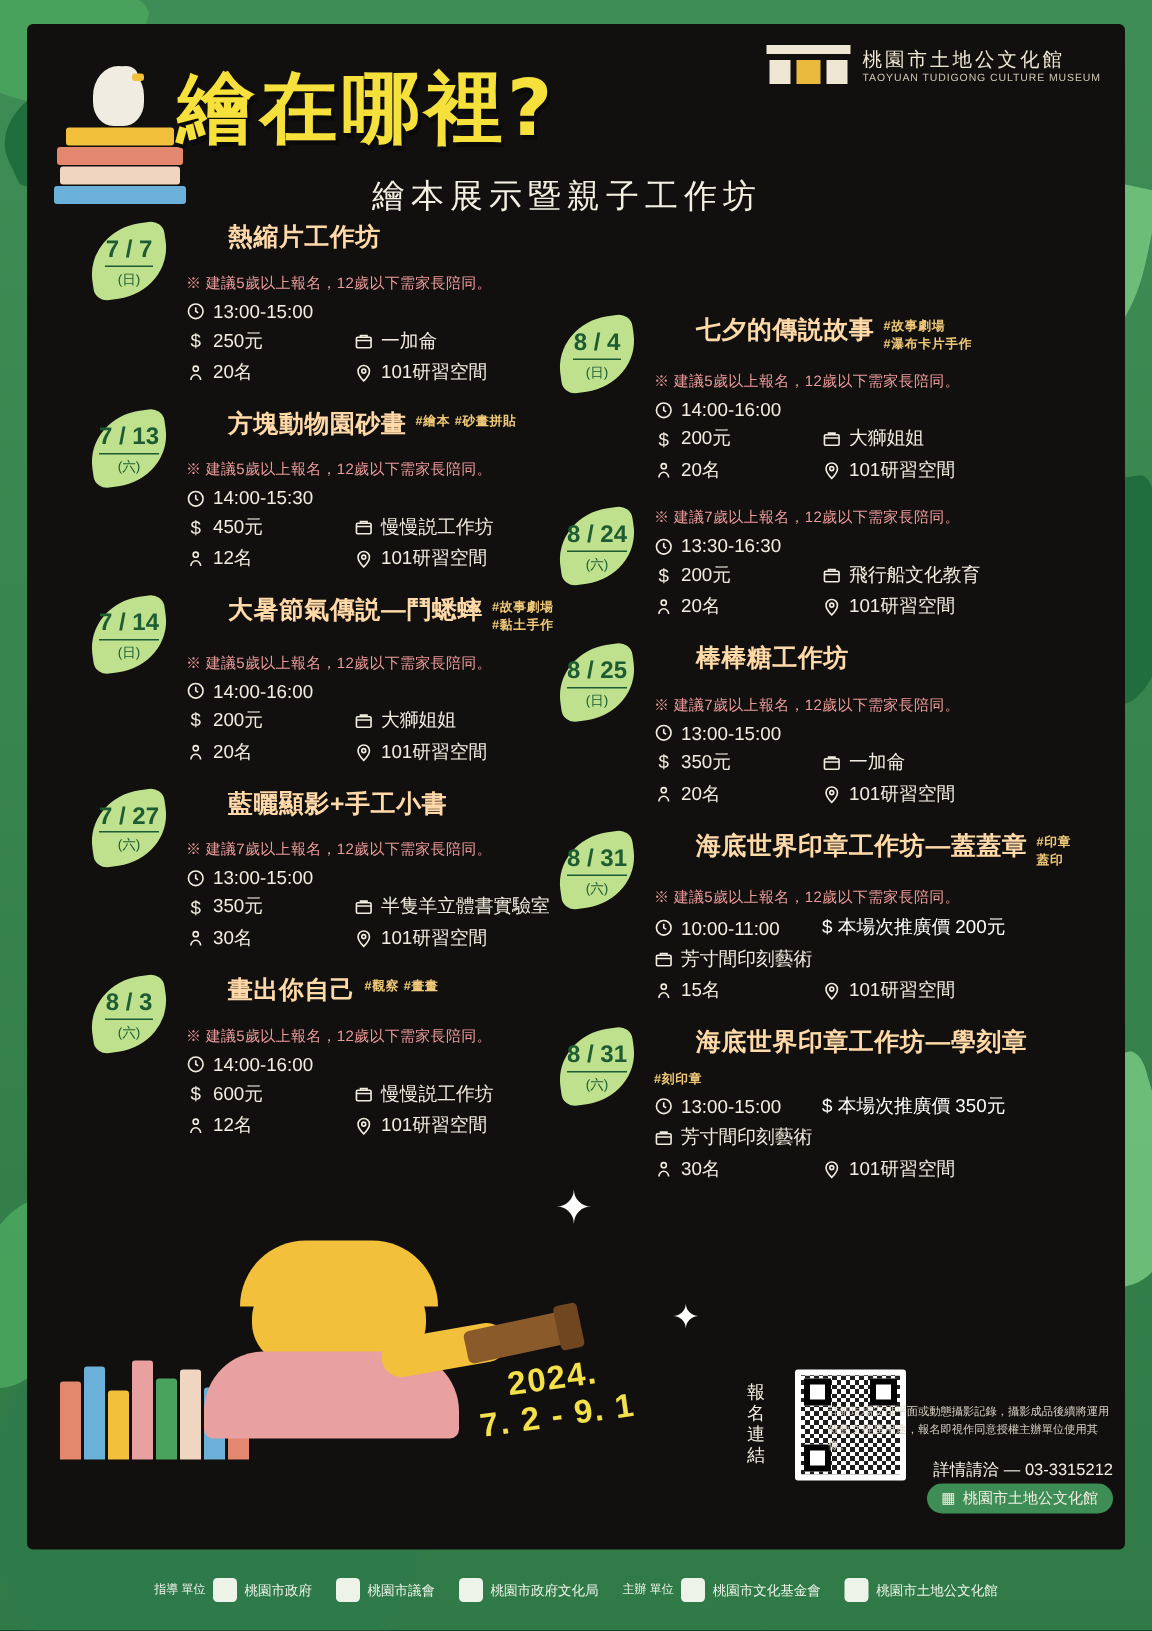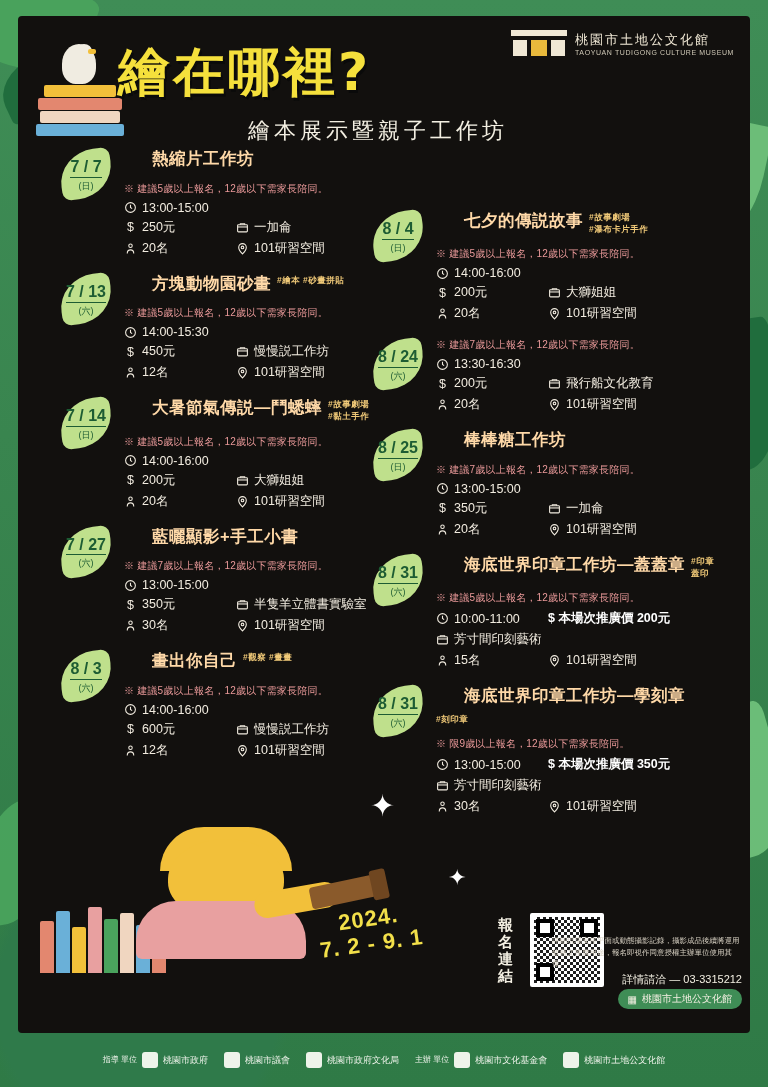--- a/index.html
+++ b/index.html
@@ -123,21 +123,21 @@
     display: flex; align-items: center; flex-wrap: wrap;
     font-size: 12.5px; color: #f2ece0; margin-top: 4px; gap: 4px;
   }
   .cell { display: inline-flex; align-items: center; gap: 5px; }
   .cell.w1 { min-width: 108px; }
   .ico {
     display: inline-flex; align-items: center; justify-content: center;
     width: 13px; height: 13px; color: #f2ece0; flex: 0 0 auto;
   }
   .ico svg { width: 13px; height: 13px; display: block; }
-  .promo { color: #ffffff; font-weight: bold; }
+  .promo { color: #ffffff; font-weight: normal; }
 
   
   .bottom-art { position: absolute; left: 0; bottom: 58px; width: 732px; height: 200px; }
   .kid-body { position: absolute; left: 118px; bottom: 16px; width: 170px; height: 58px; background: #e8a0a0; border-radius: 40px 40px 6px 6px; }
   .kid-head { position: absolute; left: 150px; bottom: 56px; width: 116px; height: 80px; background: #f2c03a; border-radius: 50% 50% 46% 46%; }
   .kid-hair { position: absolute; left: 142px; bottom: 104px; width: 132px; height: 44px; background: #f2c03a; border-radius: 60px 60px 0 0; }
   .kid-arm { position: absolute; left: 236px; bottom: 62px; width: 84px; height: 26px; background: #f2c03a; border-radius: 14px; transform: rotate(-10deg); }
   .scope { position: absolute; left: 292px; bottom: 72px; width: 66px; height: 22px; background: #8a5a2b; border-radius: 4px; transform: rotate(-12deg); }
   .scope:after { content:""; position:absolute; right:-12px; top:-4px; width: 16px; height: 30px; background:#6f4620; border-radius:3px; }
   .shelf { position: absolute; left: 18px; bottom: 2px; width: 140px; height: 78px; }
@@ -149,21 +149,21 @@
     position: absolute; left: 300px; bottom: 76px;
     color: #f3e04a; font-size: 22px; font-weight: bold;
     transform: rotate(-8deg); line-height: 1.15; letter-spacing: 1px;
     text-align: center;
   }
   .signup {
     position: absolute; left: 480px; bottom: 46px;
     display: flex; align-items: center; gap: 10px;
   }
   .signup-label {
-    width: 22px; font-size: 15px; color: #f3efe2; line-height: 1.15; font-weight: bold;
+    width: 22px; font-size: 12px; color: #f3efe2; line-height: 1.15; font-weight: normal;
   }
   .qr {
     width: 74px; height: 74px; background: #ffffff; padding: 4px; border-radius: 2px;
   }
   .qr-inner { width: 100%; height: 100%; background:
     repeating-linear-gradient(90deg,#000 0 3px,#fff 3px 6px),
     repeating-linear-gradient(0deg,#000 0 3px,#fff 3px 6px);
     background-blend-mode: difference; }
   .qr-box { position: absolute; background: #fff; border: 4px solid #000; }
   .fine {
@@ -795,21 +795,20 @@
               <div class="leafbg"></div>
               <div class="dnum">8 / 31</div>
               <div class="dday">(六)</div>
             </div>
             <div class="ev-title">
               <span class="tname">海底世界印章工作坊—學刻章</span>
               <span class="tags">
                 <span class="tag">#刻印章</span>
               </span>
             </div>
-            <div class="ev-note">※ 限9歲以上報名，12歲以下需家長陪同。</div>
             <div class="ev-rows">
               <div class="ev-row">
                 <span class="cell w1">
                   <span class="ico">
                     <svg viewBox="0 0 24 24" fill="none" stroke="currentColor" stroke-width="2">
                       <circle cx="12" cy="12" r="9"></circle>
                       <path d="M12 7v5l3 2"></path>
                     </svg>
                   </span>
                   <span>13:00-15:00</span>

